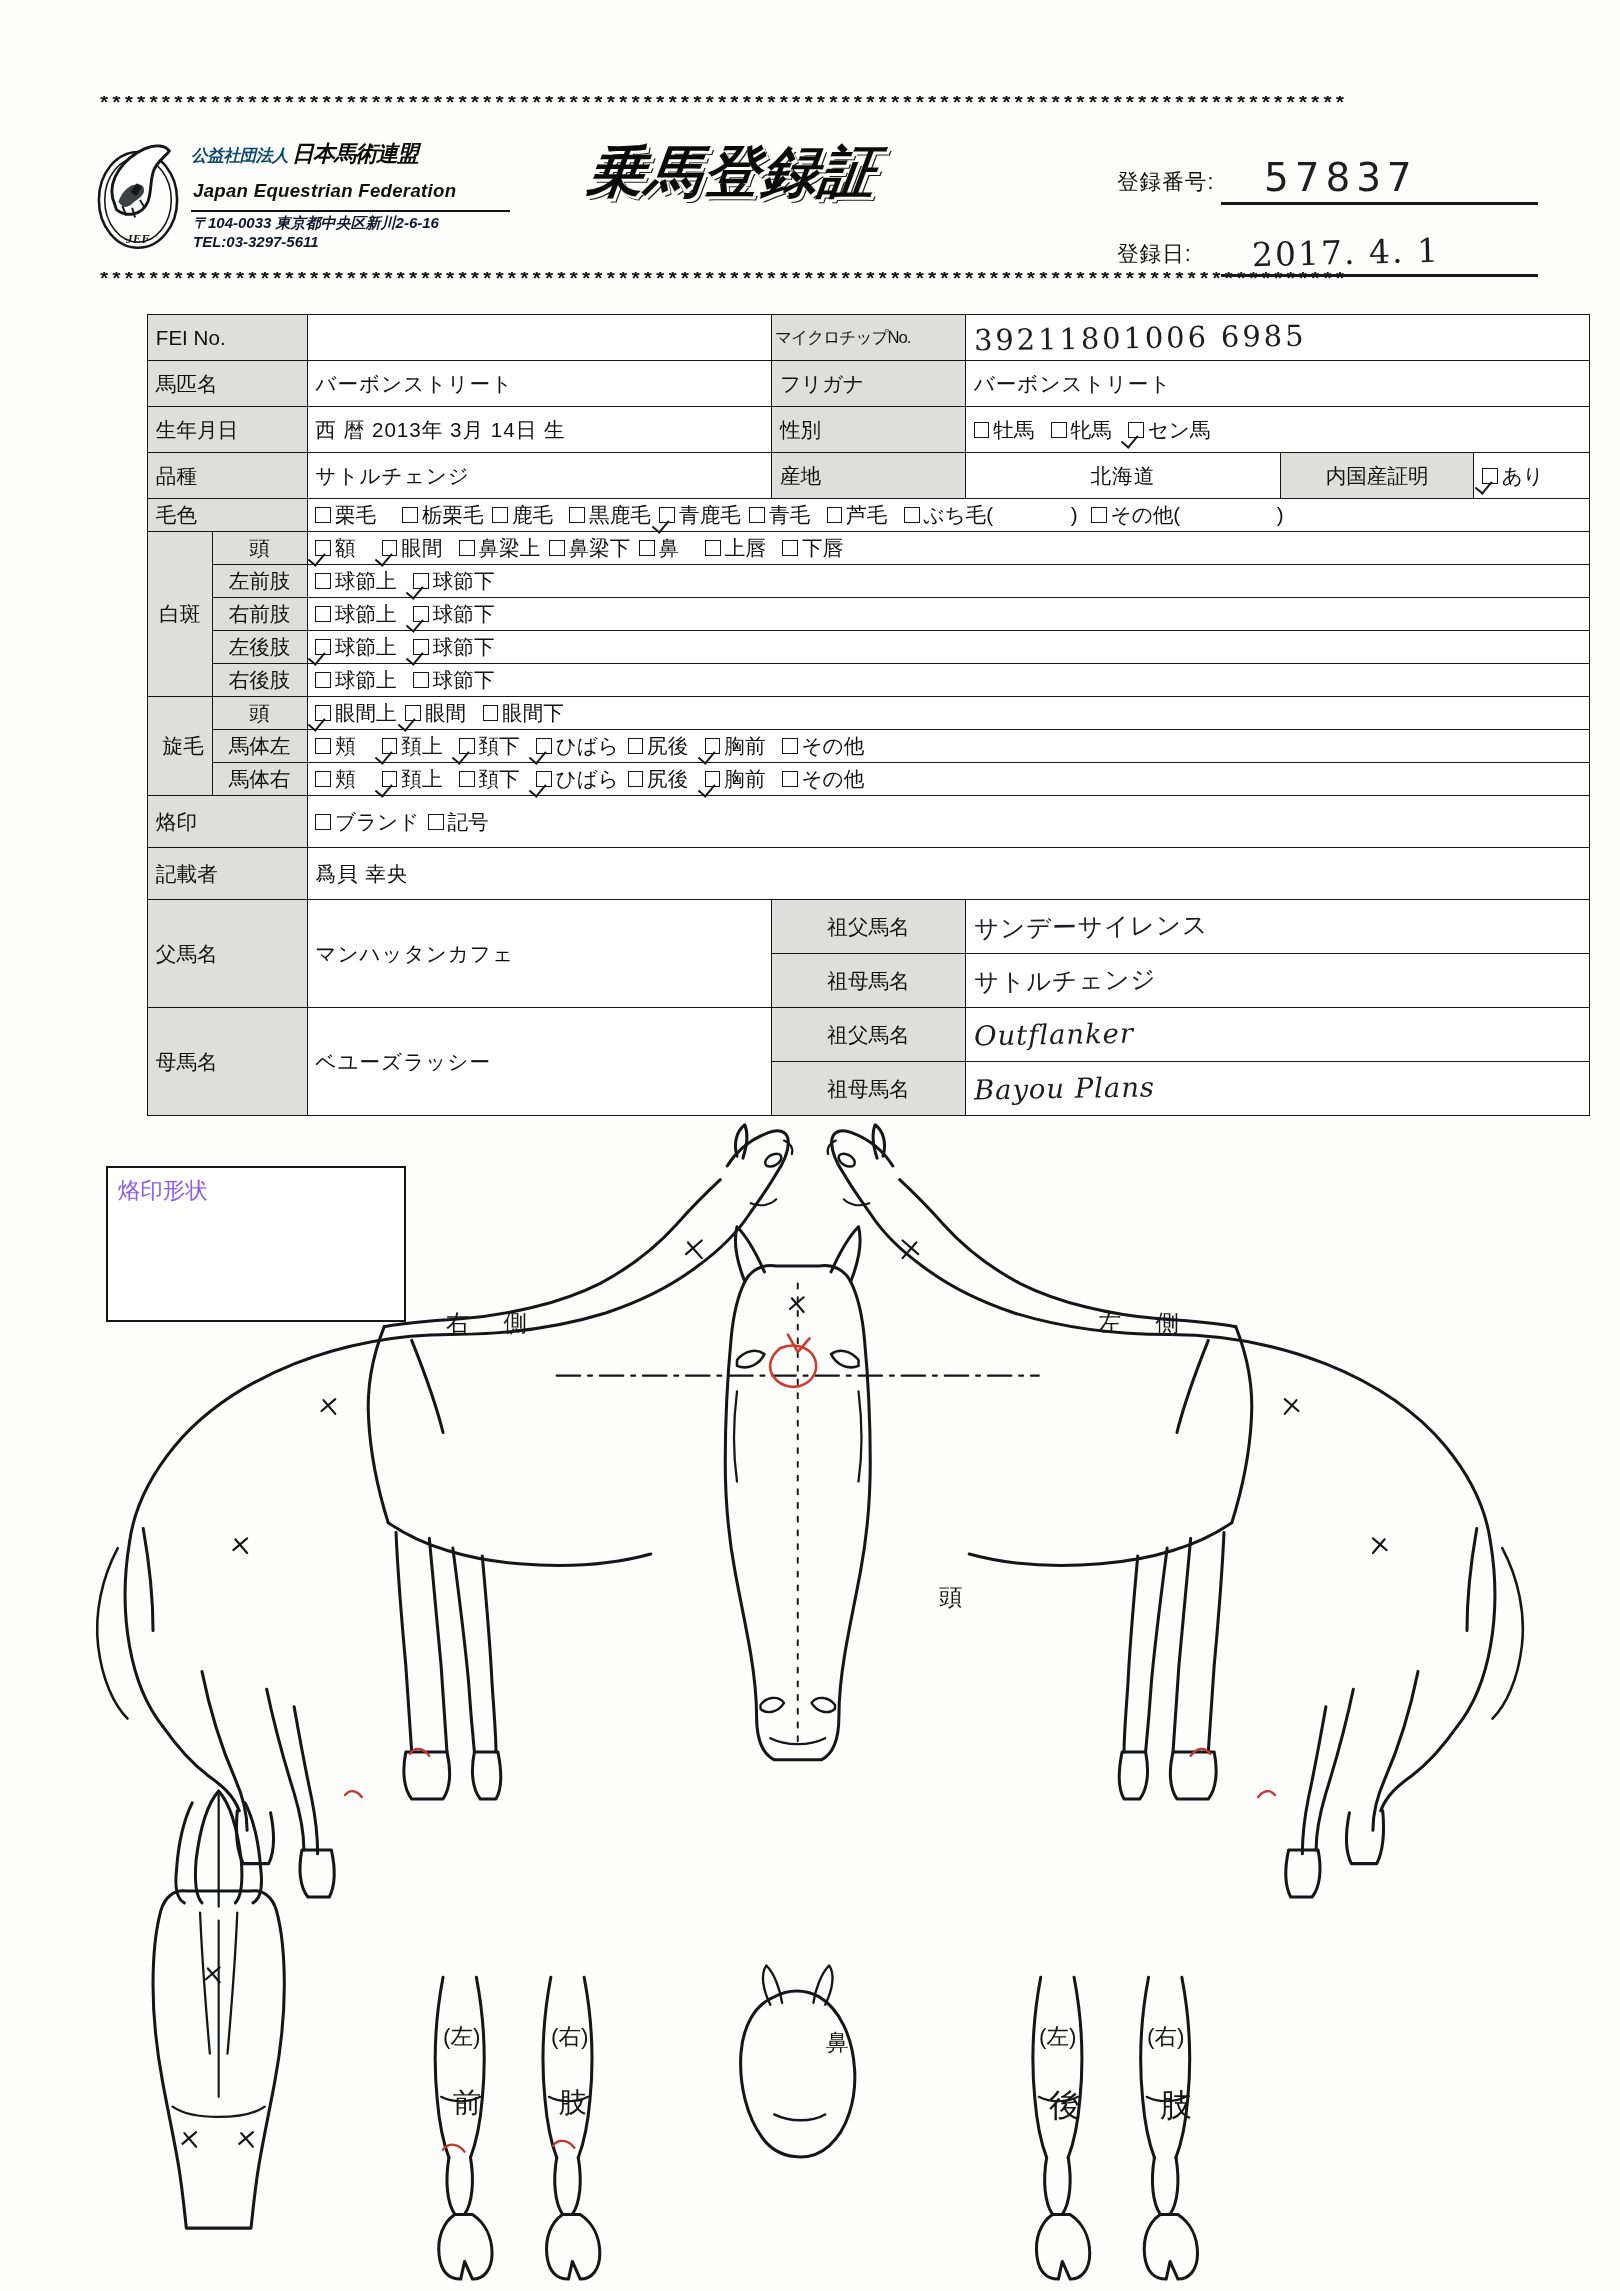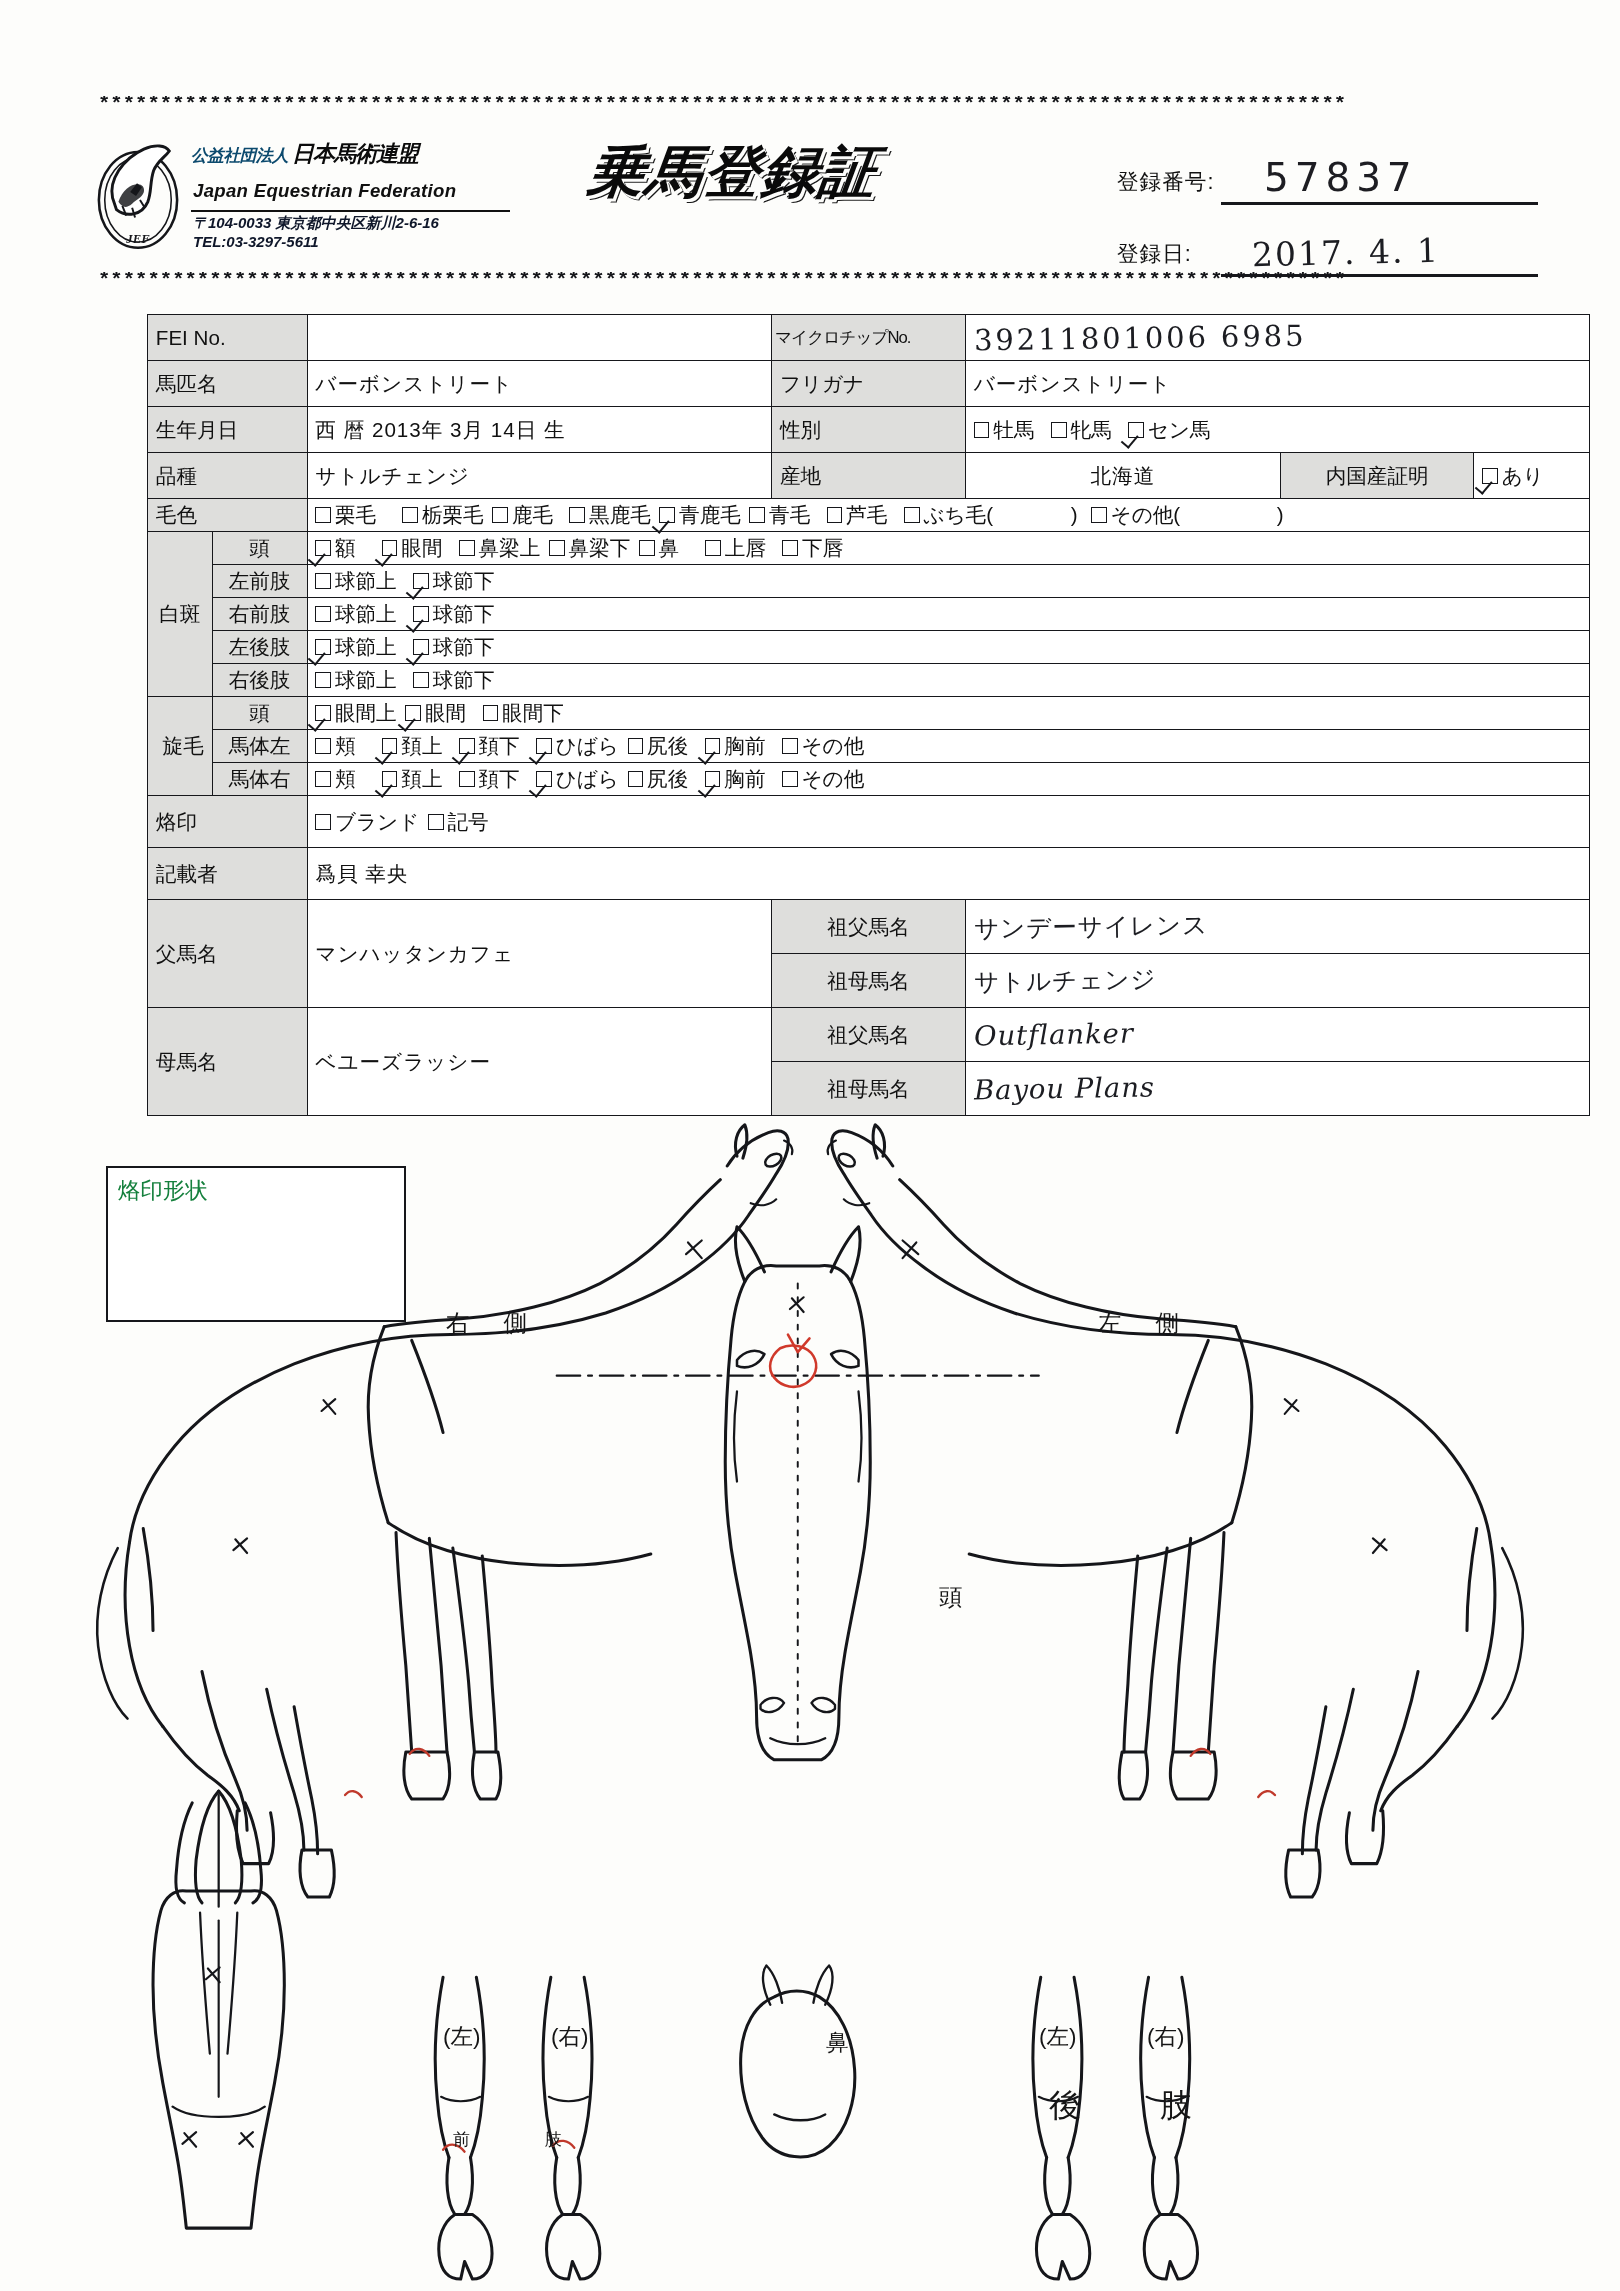--- a/index.html
+++ b/index.html
@@ -94,21 +94,21 @@
     transform:rotate(40deg);transform-origin:left top;
   }
   .gap{display:inline-block;width:17.6px;}
   .gap-s{display:inline-block;width:7.8px;}
 
   
   #brand-box{
     position:absolute;left:106px;top:1166px;width:296px;height:152px;
     border:2.2px solid #16171b;background:#fff;
   }
-  #brand-box-label{position:absolute;left:9.8px;top:6.9px;font-size:22.5px;color:#15803d;}
+  #brand-box-label{position:absolute;left:9.8px;top:6.9px;font-size:22.5px;color:#8b5cf6;}
   .dlabel{position:absolute;font-size:23.5px;color:#151515;letter-spacing:13.7px;white-space:nowrap;}
   .dlabel.sm{letter-spacing:0;}
   #diagram{position:absolute;left:0;top:1117px;width:1620px;height:1166px;}
   #stamp{
     position:absolute;left:1270px;top:1952px;width:274px;height:169px;
   }
   #stamp svg{width:100%;height:100%;}
 </style>
 </head>
 <body>
@@ -562,21 +562,21 @@
       </g>
     </svg>
   </div>
 
   <div class="dlabel" style="left:446px;top:1307px;">右 側</div>
   <div class="dlabel" style="left:1098px;top:1307px;">左 側</div>
   <div class="dlabel sm" style="left:939px;top:1581px;">頭</div>
 
   <div class="dlabel sm" style="left:443px;top:2021px;font-size:22.5px;">(左)</div>
   <div class="dlabel sm" style="left:551px;top:2021px;font-size:22.5px;">(右)</div>
-  <div class="dlabel" style="left:453px;top:2084px;font-size:17px;letter-spacing:35px;margin-top:44px;">前 肢</div>
+  <div class="dlabel" style="left:453px;top:2084px;font-size:28px;letter-spacing:35px;">前 肢</div>
 
   <div class="dlabel sm" style="left:1039px;top:2021px;font-size:22.5px;">(左)</div>
   <div class="dlabel sm" style="left:1147px;top:2021px;font-size:22.5px;">(右)</div>
   <div class="dlabel" style="left:1049px;top:2084px;font-size:32px;letter-spacing:35px;">後 肢</div>
 
   <div class="dlabel sm" style="left:826px;top:2027px;font-size:22.5px;">鼻</div>
 
 
 </div>
 

